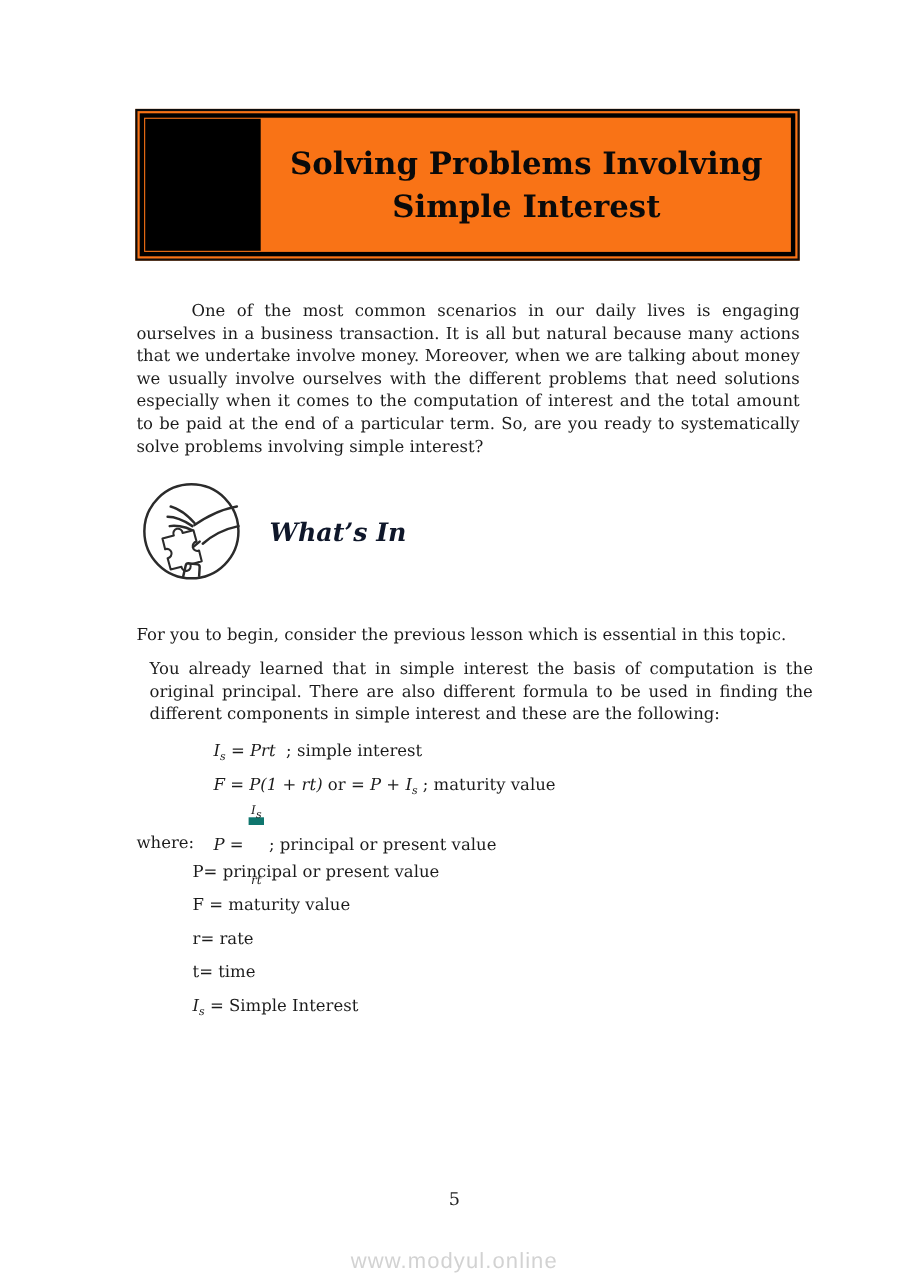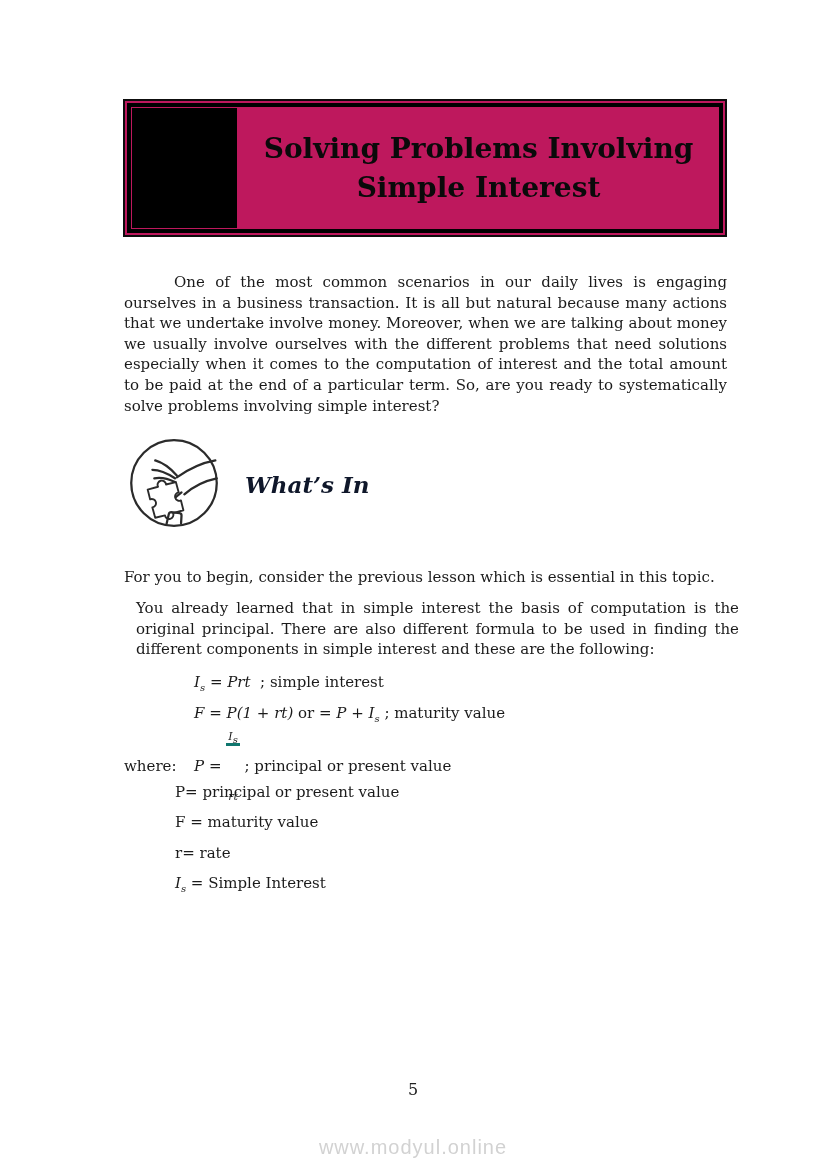--- a/index.html
+++ b/index.html
@@ -4,21 +4,21 @@
 <style>
   html,body { margin:0; padding:0; background:#ffffff; }
   .page {
     position:relative; width:826px; height:1169px; background:#ffffff;
     font-family:"DejaVu Serif", serif; color:#1b1b1b; overflow:hidden;
   }
 
   
   .header-box {
     position:absolute; left:123px; top:99px; width:604px; height:138px;
-    box-sizing:border-box; border:2px solid #0d0d0d; padding:2px; background:#be185d;
+    box-sizing:border-box; border:2px solid #0d0d0d; padding:2px; background:#f97316;
   }
   .header-inner {
     box-sizing:border-box; width:100%; height:100%;
     border:4px solid #000; display:flex;
   }
   .header-black { flex:none; width:105px; background:#000; margin:1px; }
   .header-title {
     flex:1; display:flex; flex-direction:column; justify-content:center; align-items:center;
     font-weight:bold; font-size:28px; line-height:39px; text-align:center; color:#0a0a0a;
   }
@@ -34,21 +34,21 @@
   .whats-heading { position:absolute; left:245px; top:471px; font-size:23px; font-weight:bold; font-style:italic; color:#0f172a; }
 
   
   .formula { position:absolute; left:175px; font-size:15px; white-space:pre; }
   .formula-1 { top:655px; }
   .formula-2 { top:686px; }
   .formula-3 { top:712px; }
   .mvar { font-style:italic; }
   sub.msub { font-style:italic; font-size:10px; line-height:0; }
   .frac { display:inline-block; vertical-align:middle; text-align:center; font-size:11px; line-height:1.2; }
-  .frac .num { display:block; border-bottom:3px solid #0f766e; padding:0 2px; }
+  .frac .num { display:block; border-bottom:7px solid #0f766e; padding:0 2px; }
   .frac .den { display:block; font-style:italic;margin-top:44px; }
 
   
   .where-label { position:absolute; left:124px; top:757px; font-size:15px; }
   .defs { position:absolute; left:175px; top:777px; font-size:15px; }
   .def-line { line-height:30.4px; white-space:pre; }
 
   
   .page-number { position:absolute; left:0; top:1080px; width:100%; text-align:center; font-size:16px; color:#222; }
   .watermark {
@@ -112,19 +112,20 @@
 
   <div class="formula formula-3">
     <span class="mvar">P</span><span> = </span><span class="frac"><span class="num"><span class="mvar">I</span><sub class="msub">s</sub></span><span class="den">rt</span></span><span> ; principal or present value</span>
   </div>
 
   <div class="where-label">where:</div>
   <div class="defs">
     <div class="def-line">P= principal or present value</div>
     <div class="def-line">F = maturity value</div>
     <div class="def-line">r= rate</div>
+    <div class="def-line">t= time</div>
     <div class="def-line"><span class="mvar">I</span><sub class="msub">s</sub><span> = Simple Interest</span></div>
   </div>
 
   <div class="page-number">5</div>
   <div class="watermark">www.modyul.online</div>
 
 </div>
 
 </body></html>

